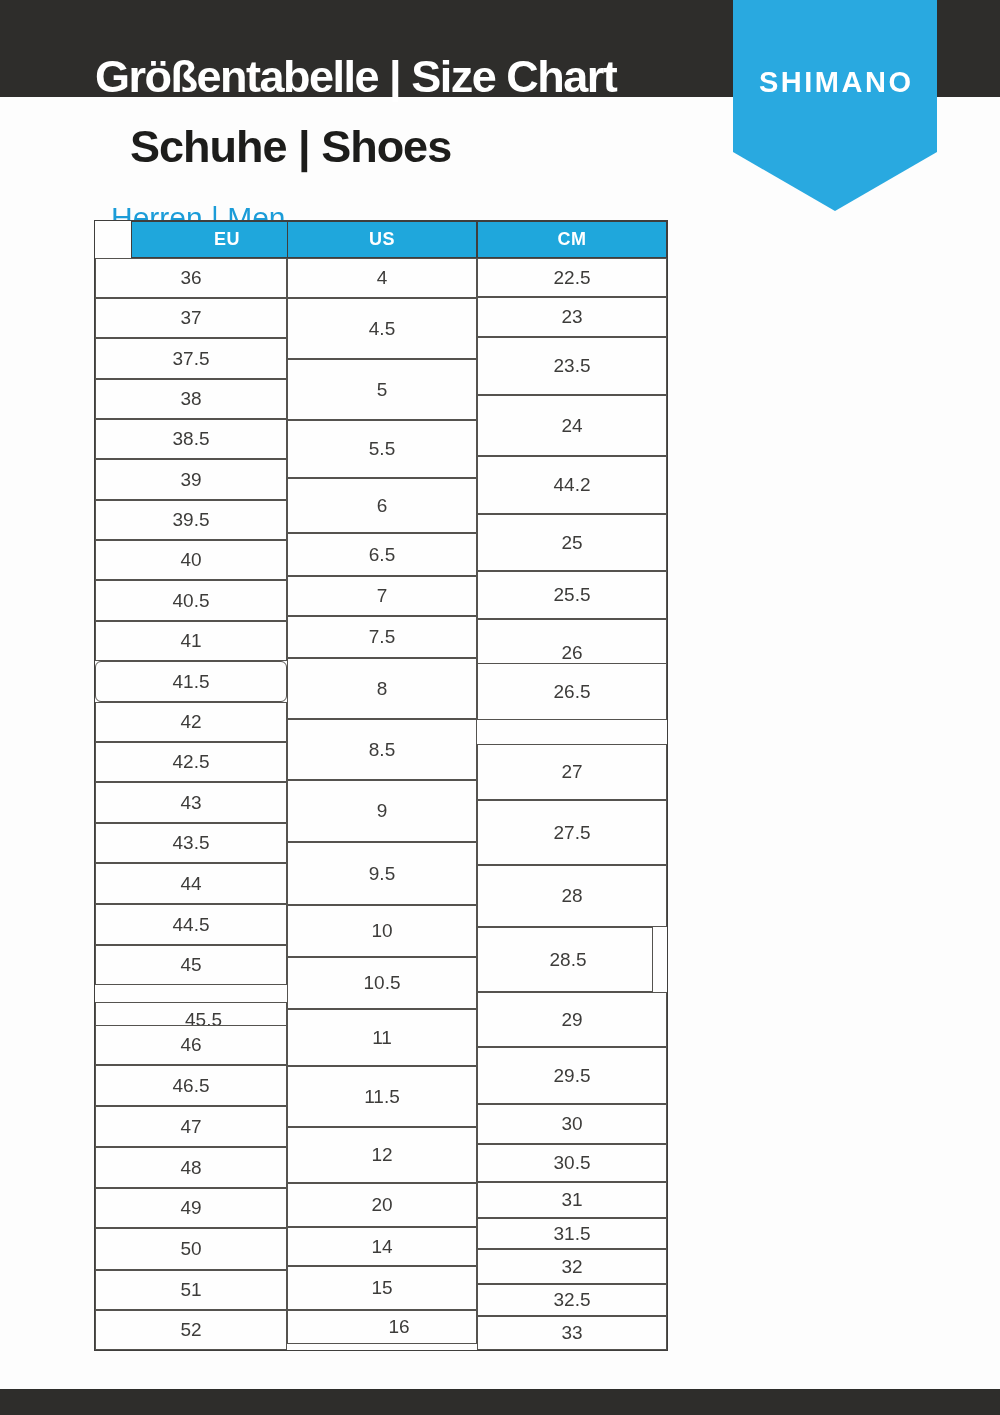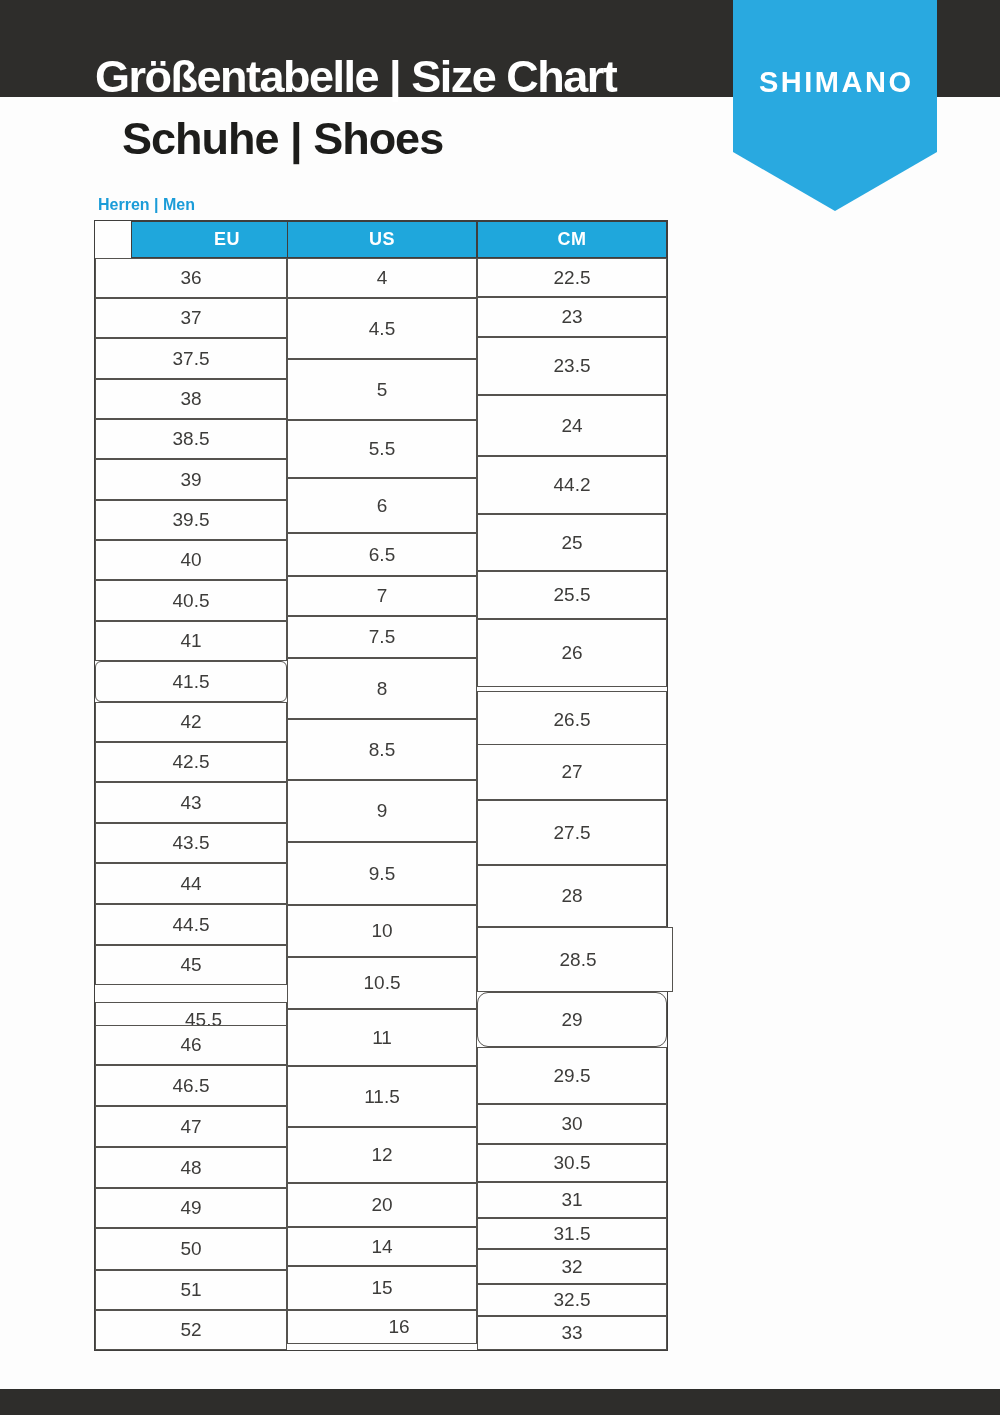--- a/index.html
+++ b/index.html
@@ -5,24 +5,24 @@
   html,body{margin:0;padding:0;}
   body{background:#ffffff;font-family:"Liberation Sans",sans-serif;}
   .page{position:relative;width:1000px;height:1415px;background:#fdfdfd;overflow:hidden;}
 
   
   .topbar{position:absolute;left:0;top:0;width:1000px;height:97px;background:var(--dark,#2e2d2b);}
 
   
   .title1{position:absolute;left:95px;top:56px;margin:0;color:#ffffff;
           font-size:45px;line-height:42px;font-weight:700;letter-spacing:-1.5px;white-space:nowrap;}
-  .title2{position:absolute;left:122px;top:115px;margin:0;color:#1d1d1b;
+  .title2{position:absolute;left:122px;top:115px;margin:8px;color:#1d1d1b;
           font-size:45px;line-height:48px;font-weight:700;letter-spacing:-1px;white-space:nowrap;}
-  .section{position:absolute;left:95px;top:188px;margin:3px;color:var(--blue-text,#1b9cd8);
-          font-size:16px;line-height:27px;font-weight:700;white-space:nowrap;}
+  .section{position:absolute;left:95px;top:188px;margin:16px;color:var(--blue-text,#1b9cd8);
+          font-size:30px;line-height:27px;font-weight:400;white-space:nowrap;}
 
   
   .ribbon{position:absolute;left:733px;top:0;width:204px;height:211px;background:var(--blue-ribbon,#29a9e0);
           clip-path:polygon(0 0,204px 0,204px 152px,102px 211px,0 152px);}
   .logo{position:absolute;left:0;top:68px;width:100%;text-align:center;color:#ffffff;
         font-size:29px;line-height:29px;font-weight:700;letter-spacing:2.5px;text-indent:2.5px;}
 
   
   .sizetable{position:absolute;left:94px;top:220px;width:574px;height:1131px;
              border:1px solid #3f3e3c;box-sizing:border-box;background:#fefefe;}
@@ -107,26 +107,26 @@
         <div class="cell" style="left: 192px; width: 190px; top: 1045px; height: 44px;">15</div>
         <div class="cell" style="left: 192px; width: 190px; top: 1089px; height: 34px; padding-left: 34px;">16</div>
         <div class="cell" style="left: 382px; width: 190px; top: 37px; height: 39px;">22.5</div>
         <div class="cell" style="left: 382px; width: 190px; top: 76px; height: 40px;">23</div>
         <div class="cell" style="left: 382px; width: 190px; top: 116px; height: 58px;">23.5</div>
         <div class="cell" style="left: 382px; width: 190px; top: 174px; height: 61px;">24</div>
         <div class="cell" style="left: 382px; width: 190px; top: 235px; height: 58px;">44.2</div>
         <div class="cell" style="left: 382px; width: 190px; top: 293px; height: 57px;">25</div>
         <div class="cell" style="left: 382px; width: 190px; top: 350px; height: 48px;">25.5</div>
         <div class="cell" style="left: 382px; width: 190px; top: 398px; height: 68px;">26</div>
-        <div class="cell" style="left: 382px; width: 190px; top: 470px; height: 57px;">26.5</div>
+        <div class="cell" style="left: 382px; width: 190px; top: 442px; height: 57px;">26.5</div>
         <div class="cell" style="left: 382px; width: 190px; top: 523px; height: 56px;">27</div>
         <div class="cell" style="left: 382px; width: 190px; top: 579px; height: 65px;">27.5</div>
         <div class="cell" style="left: 382px; width: 190px; top: 644px; height: 62px;">28</div>
-        <div class="cell" style="left: 382px; width: 196px; top: 706px; height: 65px; padding-left: 6px;">28.5</div>
-        <div class="cell" style="left: 382px; width: 190px; top: 771px; height: 55px; border-radius: 11px;">29</div>
+        <div class="cell" style="left: 382px; width: 176px; top: 706px; height: 65px; padding-left: 6px;">28.5</div>
+        <div class="cell" style="left: 382px; width: 190px; top: 771px; height: 55px;">29</div>
         <div class="cell" style="left: 382px; width: 190px; top: 826px; height: 57px;">29.5</div>
         <div class="cell" style="left: 382px; width: 190px; top: 883px; height: 40px;">30</div>
         <div class="cell" style="left: 382px; width: 190px; top: 923px; height: 38px;">30.5</div>
         <div class="cell" style="left: 382px; width: 190px; top: 961px; height: 36px;">31</div>
         <div class="cell" style="left: 382px; width: 190px; top: 997px; height: 31px;">31.5</div>
         <div class="cell" style="left: 382px; width: 190px; top: 1028px; height: 35px;">32</div>
         <div class="cell" style="left: 382px; width: 190px; top: 1063px; height: 32px;">32.5</div>
         <div class="cell" style="left: 382px; width: 190px; top: 1095px; height: 34px;">33</div>
       </div>
   </div>

